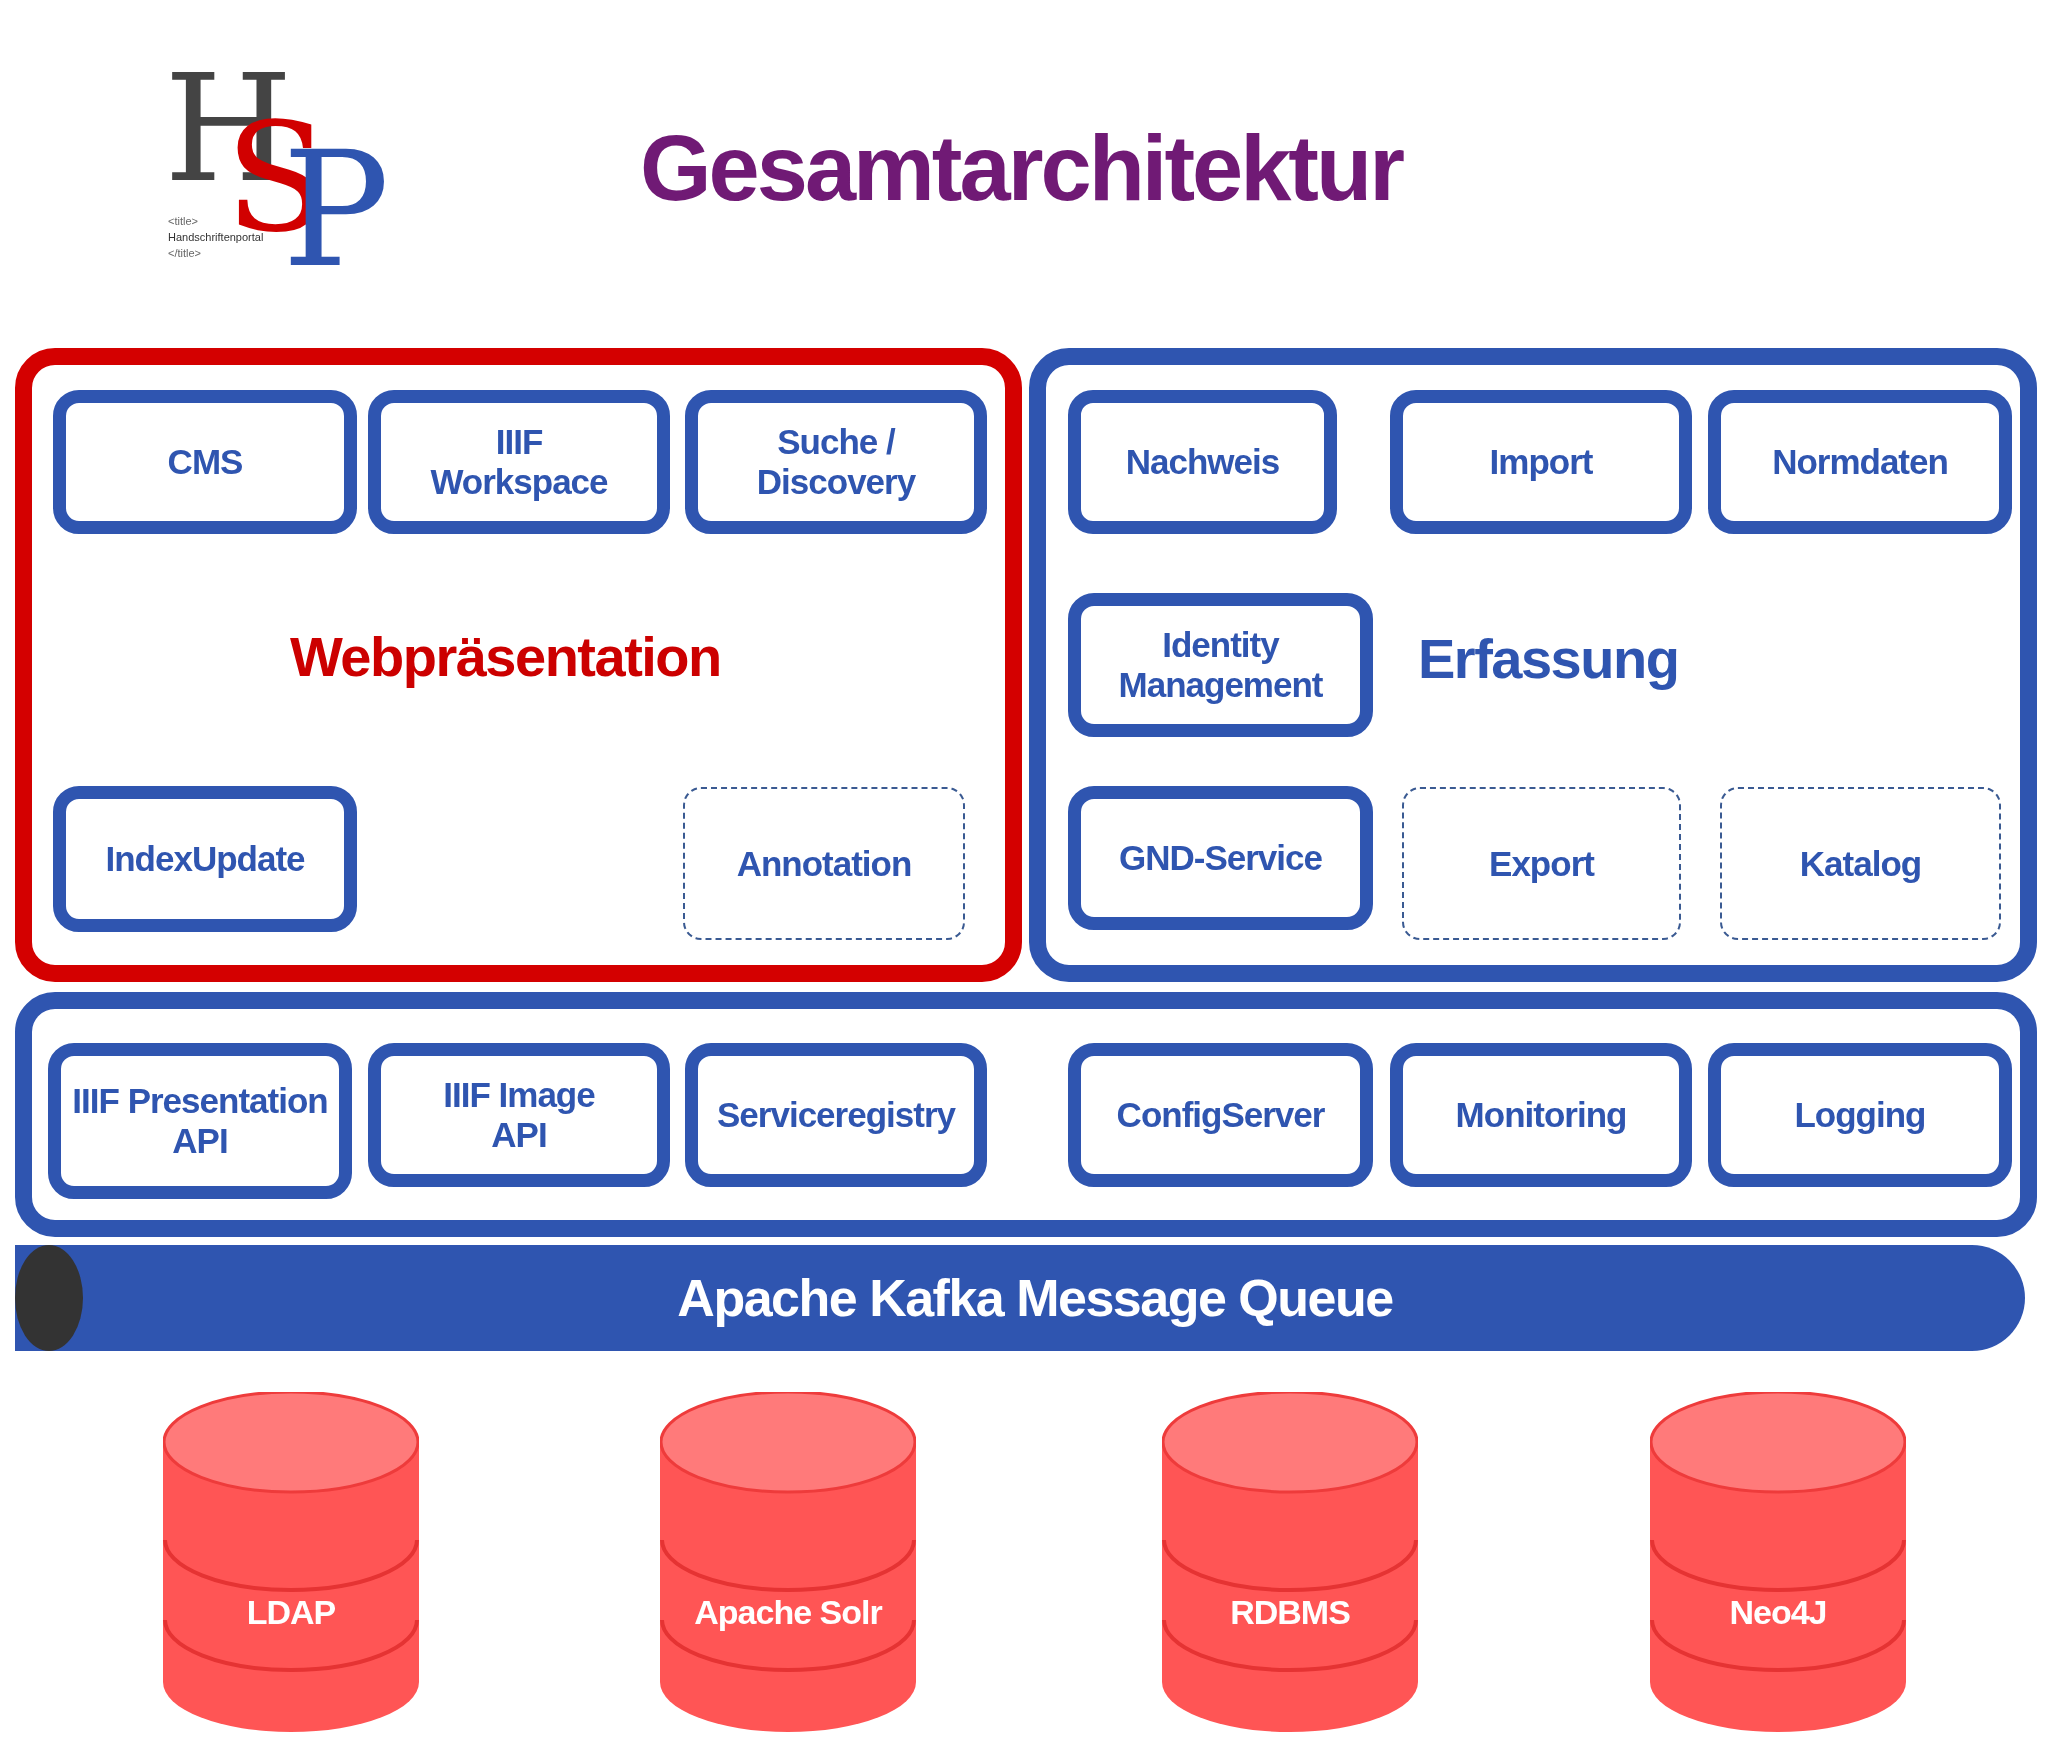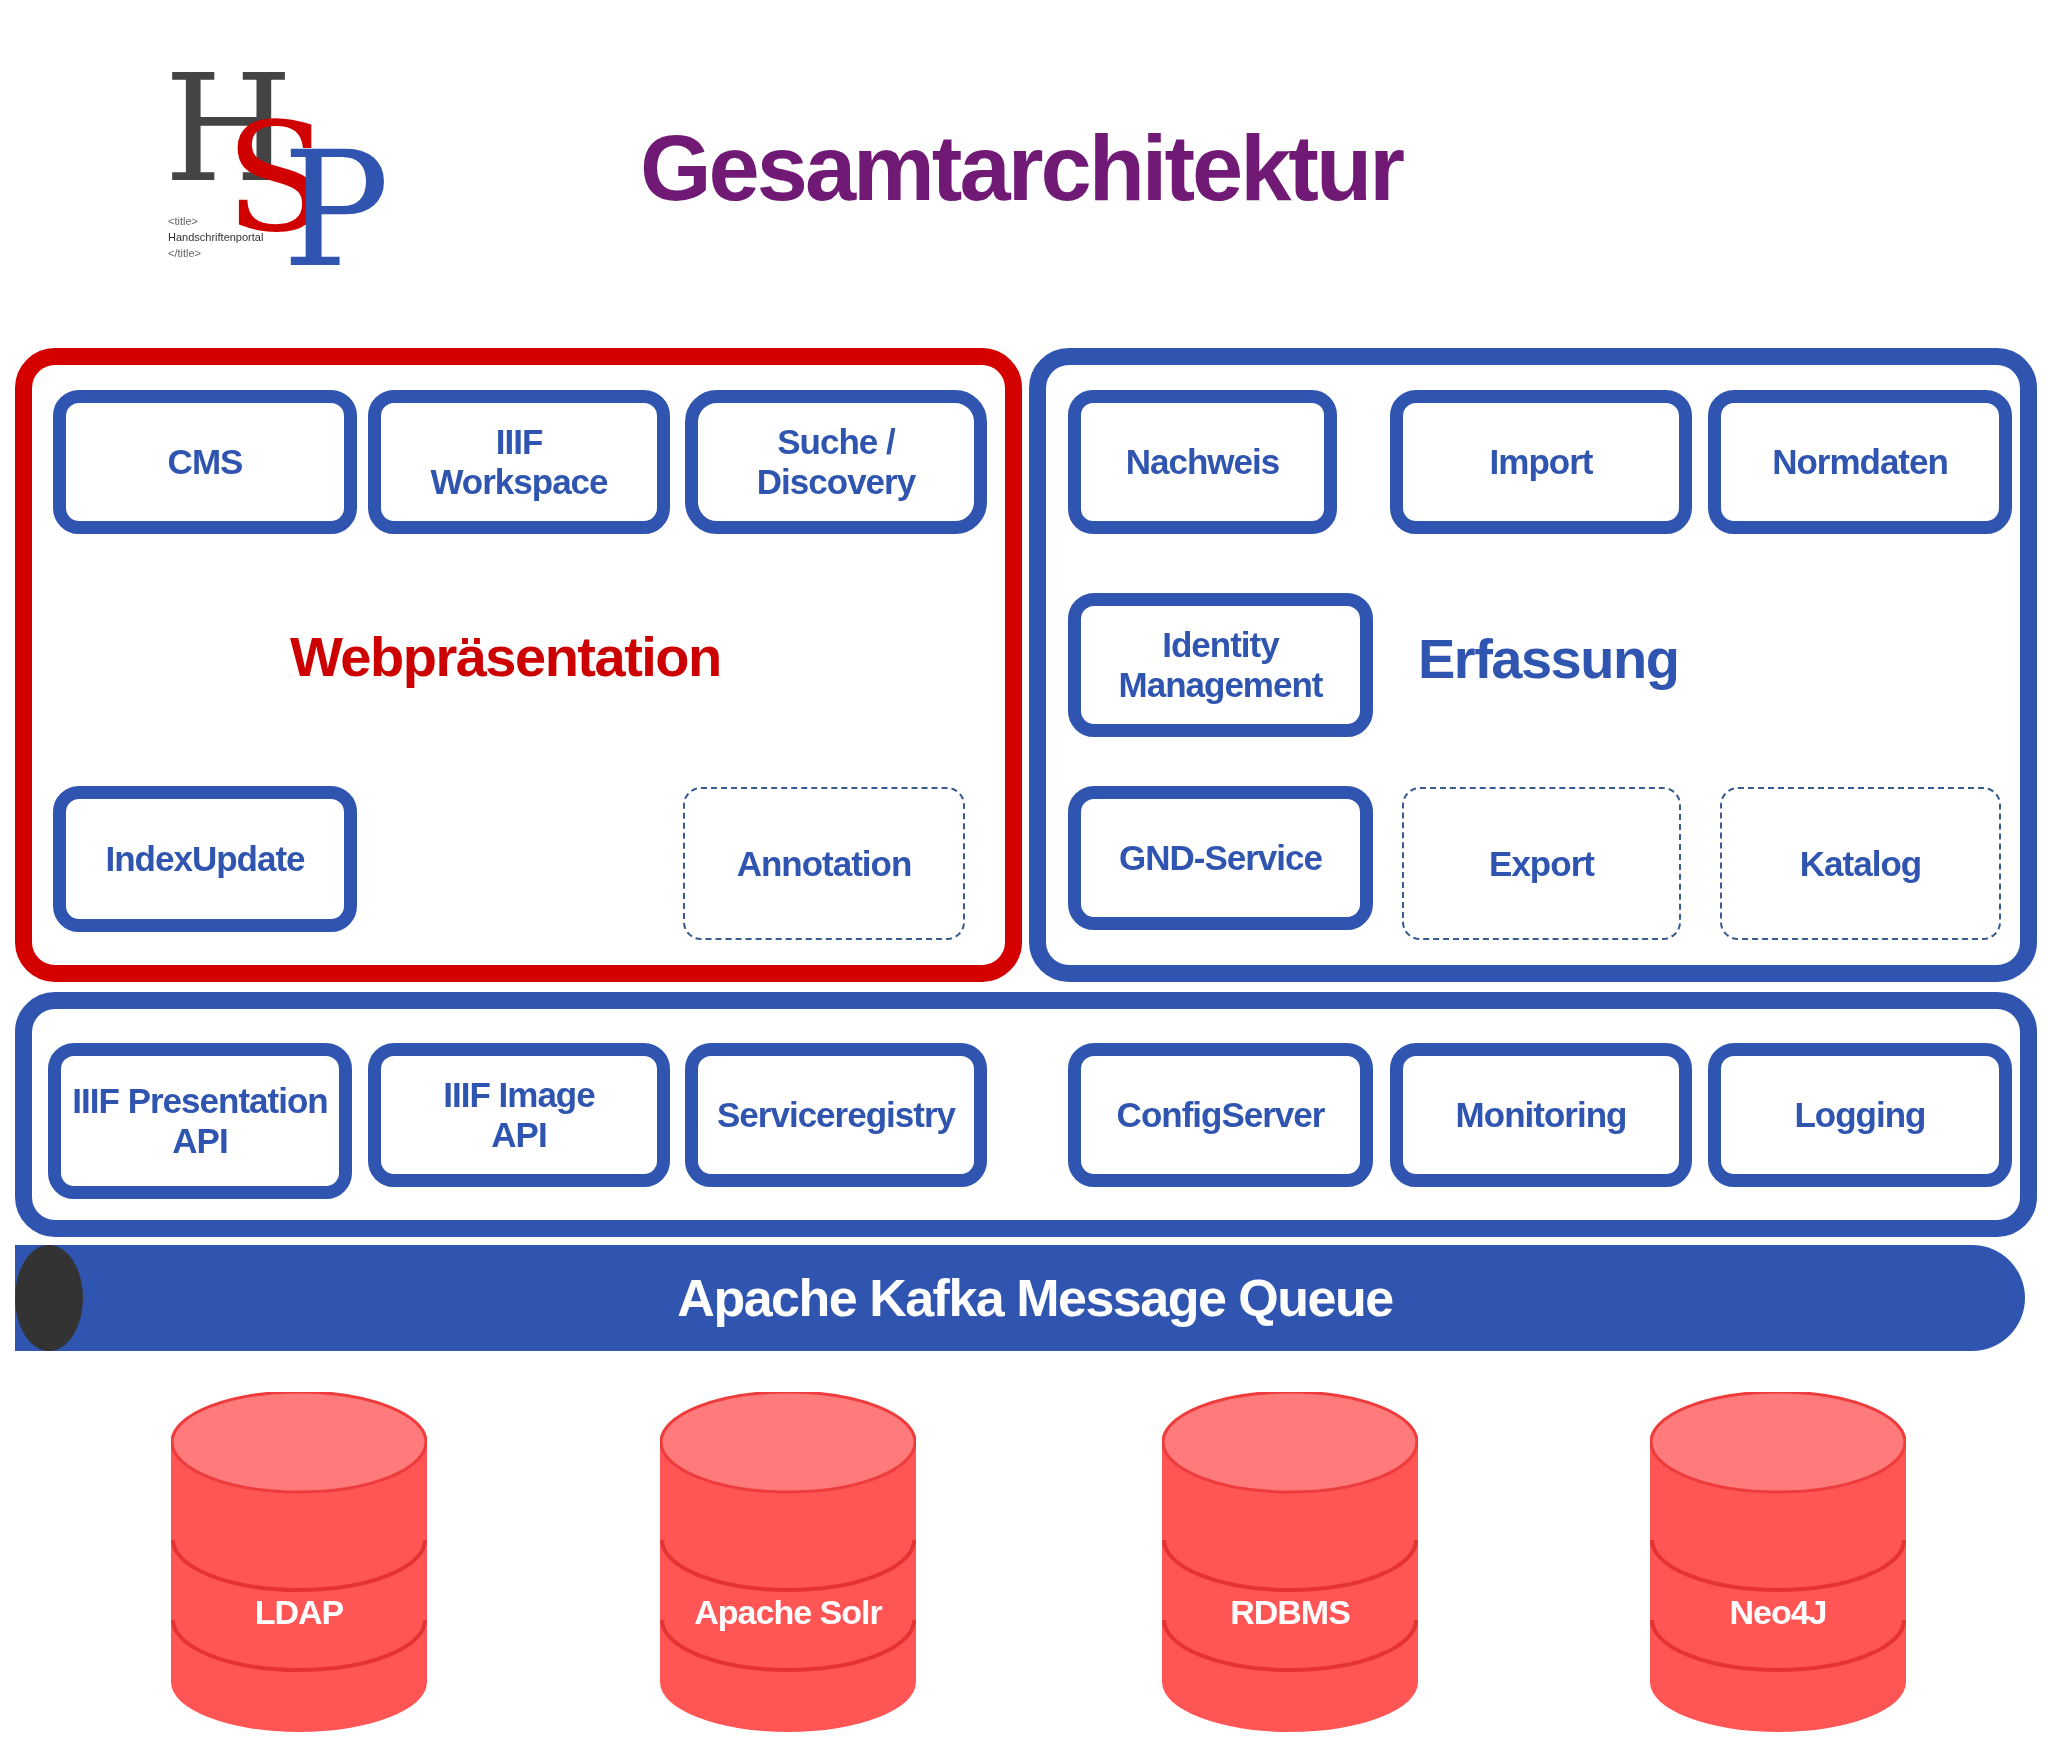--- a/index.html
+++ b/index.html
@@ -59,21 +59,21 @@
 </div>
 
 <div class="abs title">Gesamtarchitektur</div>
 
 <div class="abs panel red" style="left:15px;top:348px;width:1007px;height:634px;"></div>
 <div class="abs section-label web-label">Webpräsentation</div>
 
 <div class="abs box" style="left:53px;top:390px;width:304px;height:144px;">CMS</div>
 <div class="abs box" style="left:368px;top:390px;width:302px;height:144px;white-space:pre-line;">IIIF
 Workspace</div>
-<div class="abs box" style="left:685px;top:390px;width:302px;height:144px;white-space:pre-line;border-radius:32px;">Suche /
+<div class="abs box" style="left:685px;top:390px;width:302px;height:144px;white-space:pre-line;">Suche /
 Discovery</div>
 <div class="abs box" style="left:53px;top:786px;width:304px;height:146px;">IndexUpdate</div>
 <div class="abs box dashed" style="left:683px;top:787px;width:282px;height:153px;text-align:center;">Annotation</div>
 
 <div class="abs panel blue" style="left:1029px;top:348px;width:1008px;height:634px;"></div>
 <div class="abs section-label erf-label">Erfassung</div>
 
 <div class="abs box" style="left:1068px;top:390px;width:269px;height:144px;border-radius:25px;">Nachweis</div>
 <div class="abs box" style="left:1390px;top:390px;width:302px;height:144px;">Import</div>
 <div class="abs box" style="left:1708px;top:390px;width:304px;height:144px;">Normdaten</div>
@@ -90,21 +90,21 @@
 API</div>
 <div class="abs box" style="left:685px;top:1043px;width:302px;height:144px;text-align:right;">Serviceregistry</div>
 <div class="abs box" style="left:1068px;top:1043px;width:305px;height:144px;">ConfigServer</div>
 <div class="abs box" style="left:1390px;top:1043px;width:302px;height:144px;">Monitoring</div>
 <div class="abs box" style="left:1708px;top:1043px;width:304px;height:144px;">Logging</div>
 
 <div class="abs kafka"></div>
 <div class="abs kafka-end"></div>
 <div class="abs kafka-label">Apache Kafka Message Queue</div>
 
-<div class="abs db" style="left:171px;top:1392px;">
+<div class="abs db" style="left:163px;top:1392px;">
     <svg width="256" height="340">
       <path d="M0 50 L0 290 A128 50 0 0 0 256 290 L256 50 Z" fill="#ff5555"></path>
       <path d="M2 148 A126 50 0 0 0 254 148" fill="none" stroke="#e53333" stroke-width="4"></path>
       <path d="M2 228 A126 50 0 0 0 254 228" fill="none" stroke="#e53333" stroke-width="4"></path>
       <ellipse cx="128" cy="50" rx="127" ry="50" fill="#ff7a7a" stroke="#ee3b3b" stroke-width="3"></ellipse>
     </svg>
     <div class="db-label">LDAP</div>
   </div>
 <div class="abs db" style="left:660px;top:1392px;">
     <svg width="256" height="340">

